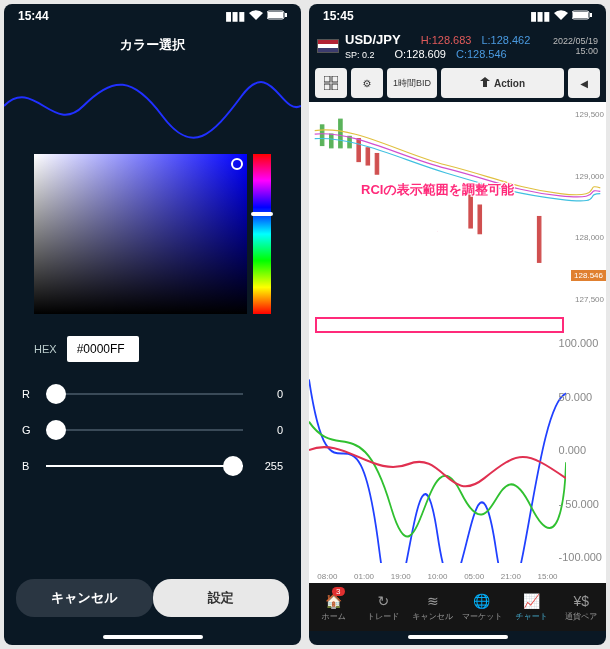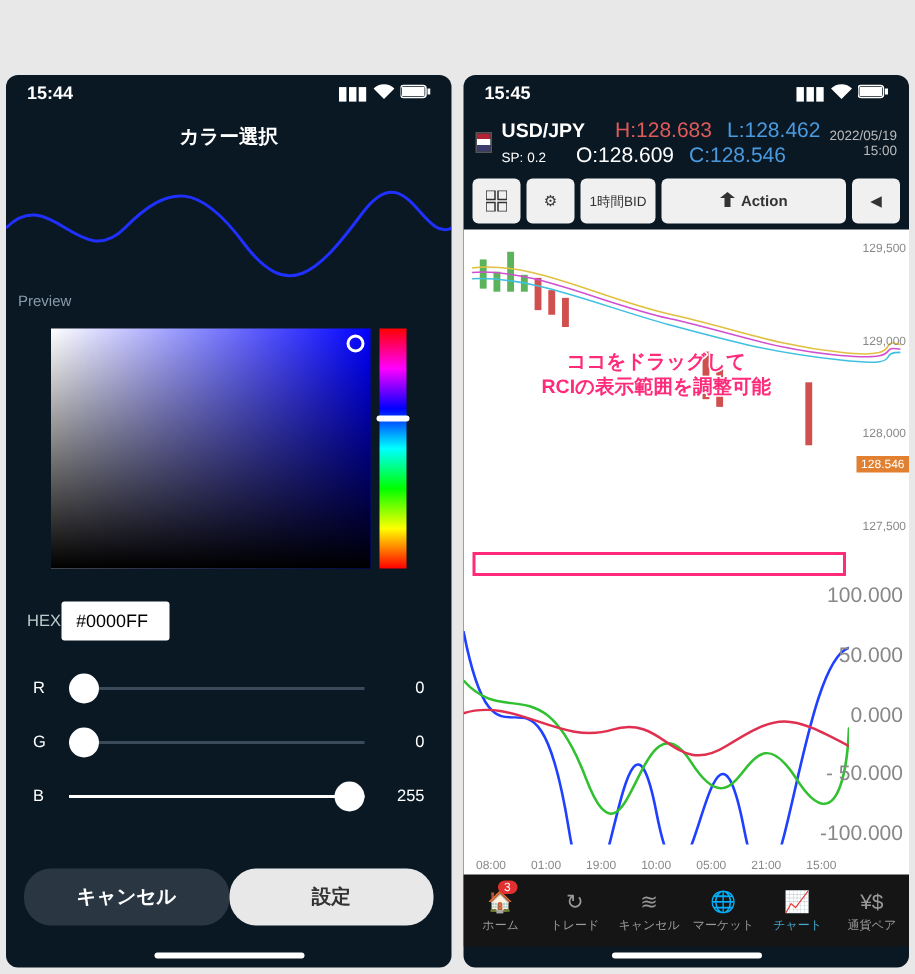--- a/index.html
+++ b/index.html
@@ -1,28 +1,28 @@
 <!DOCTYPE html>
 <html><head>
 <meta charset="utf-8">
 <style>
   *{margin:0;padding:0;box-sizing:border-box;font-family:-apple-system,"Hiragino Sans",sans-serif;}
   body{background:#e8e8e8;display:flex;gap:8px;padding:4px;width:610px;height:649px;}
-  .phone{flex:1;background:#0a1824;color:#fff;border-radius:8px;overflow:hidden;position:relative;display:flex;flex-direction:column;margin-top:46px;}
+  .phone{flex:1;background:#0a1824;color:#fff;border-radius:8px;overflow:hidden;position:relative;display:flex;flex-direction:column;}
   .statusbar{display:flex;justify-content:space-between;align-items:center;padding:4px 14px;font-size:12px;font-weight:600;height:24px;}
   .sb-right{display:flex;gap:4px;align-items:center;}
   .titlebar{text-align:center;font-size:13px;font-weight:600;padding:8px 0 12px;}
   .preview-wave{height:80px;position:relative;}
   .preview-label{font-size:10px;color:#8a9aa8;padding:4px 8px;}
   .picker-area{display:flex;gap:6px;padding:8px 30px;}
   .sv-box{flex:1;height:160px;position:relative;background:linear-gradient(to top,#000,transparent),linear-gradient(to right,#fff,#0000ff);}
   .sv-cursor{position:absolute;top:4px;right:4px;width:12px;height:12px;border:2px solid #fff;border-radius:50%;}
   .hue-strip{width:18px;height:160px;background:linear-gradient(to bottom,#f00,#f0f,#00f,#0ff,#0f0,#ff0,#f00);position:relative;}
   .hue-thumb{position:absolute;left:-2px;right:-2px;top:58px;height:4px;border:2px solid #fff;border-radius:2px;}
-  .hex-row{display:flex;align-items:center;padding:14px 14px;}
+  .hex-row{display:flex;align-items:center;gap:10px;padding:14px 30px;}
   .hex-row label{font-size:11px;color:#bcc;}
   .hex-input{background:#fff;color:#000;font-size:12px;padding:6px 10px;width:72px;border:none;border-radius:2px;}
   .slider-row{display:flex;align-items:center;gap:12px;padding:8px 18px;}
   .slider-row label{font-size:11px;width:12px;}
   .slider{flex:1;height:20px;position:relative;}
   .track{position:absolute;top:9px;left:0;right:0;height:2px;background:#3a4a58;}
   .track-fill{position:absolute;top:9px;left:0;height:2px;background:#fff;}
   .thumb{position:absolute;top:0;width:20px;height:20px;border-radius:50%;background:#fff;}
   .slider-val{font-size:11px;width:28px;text-align:right;}
   .btn-row{display:flex;padding:14px 12px;margin-top:auto;}
@@ -30,40 +30,40 @@
   .btn-cancel{background:#2a3642;color:#fff;}
   .btn-set{background:#e8e8e8;color:#333;}
   .home-ind{width:100px;height:4px;background:#fff;border-radius:2px;margin:4px auto 6px;}
 
   
   .pair-header{display:flex;align-items:center;padding:4px 8px;gap:6px;font-size:10px;}
   .flag{width:22px;height:14px;background:linear-gradient(#b22234 0 33%,#fff 33% 66%,#3c3b6e 66%);border:1px solid #555;}
   .pair-info{flex:1;display:flex;flex-direction:column;gap:1px;}
   .pair-row1{display:flex;gap:20px;align-items:baseline;}
   .pair-name{font-size:13px;font-weight:700;}
-  .quote-grid{display:flex;gap:10px;font-size:14px;}
+  .quote-grid{display:flex;gap:10px;font-size:11px;}
   .q-h{color:#e05a5a;}
   .q-l{color:#4a9ae0;}
   .q-c{color:#4a9ae0;}
   .date-col{font-size:9px;text-align:right;color:#bbb;}
   .toolbar{display:flex;gap:4px;padding:4px 6px;}
   .tbtn{flex:0 0 auto;background:#f0f0f0;color:#333;border-radius:4px;display:flex;align-items:center;justify-content:center;font-size:10px;padding:4px 6px;min-width:32px;height:30px;}
   .tbtn.tf{line-height:1;min-width:44px;font-size:9px;}
   .tbtn.action{flex:1;font-weight:600;}
   .ema-labels{font-size:8px;padding:2px 6px;display:flex;gap:6px;}
   .ema5{color:#e0c040;}.ema13{color:#d050d0;}.ema25{color:#40c0e0;}
   .chart-main{flex:1;position:relative;background:#ffffff;}
   .y-labels{position:absolute;right:2px;top:0;bottom:0;display:flex;flex-direction:column;justify-content:space-between;font-size:8px;color:#888;padding:8px 0;}
   .last-badge{position:absolute;right:0;top:35%;background:#e08030;color:#fff;font-size:8px;padding:1px 3px;}
   .annot{position:absolute;top:80px;left:10px;right:50px;text-align:center;pointer-events:none;}
   .annot-txt{color:#ff2a7a;font-weight:700;font-size:13px;-webkit-text-stroke:2px #fff;paint-order:stroke;line-height:1.3;}
   .arrow-down{color:#ff2a7a;font-size:32px;text-align:center;margin-top:4px;-webkit-text-stroke:2px #fff;}
   .drag-bar{position:absolute;top:215px;left:6px;right:42px;height:16px;border:2px solid #ff2a7a;}
   .rci-pane{position:absolute;top:235px;left:0;right:40px;bottom:20px;}
-  .rci-y{position:absolute;right:-36px;top:0;bottom:0;display:flex;flex-direction:column;justify-content:space-between;font-size:14px;color:#888;text-align:right;}
+  .rci-y{position:absolute;right:-36px;top:0;bottom:0;display:flex;flex-direction:column;justify-content:space-between;font-size:11px;color:#888;}
   .x-labels{position:absolute;bottom:2px;left:0;right:40px;display:flex;justify-content:space-around;font-size:8px;color:#888;}
   .tabbar{display:flex;background:#151515;height:48px;}
   .tab{flex:1;display:flex;flex-direction:column;align-items:center;justify-content:center;font-size:8px;color:#999;gap:2px;position:relative;}
   .tab.active{color:#4ac;}
   .badge{position:absolute;top:4px;right:14px;background:#e03030;color:#fff;border-radius:8px;font-size:8px;padding:0 4px;}
   .tab-ic{font-size:14px;}
 </style>
 </head>
 <body>
 
@@ -85,21 +85,20 @@
           </svg>
       </span>
     </span>
   </div>
   <div class="titlebar">カラー選択</div>
   <div class="preview-wave">
     <svg width="100%" height="80" viewBox="0 0 300 80" preserveAspectRatio="none">
       <path d="M0,40 C30,10 50,70 80,40 S130,10 160,50 S210,70 240,30 S280,50 300,40" stroke="#2030ff" stroke-width="2" fill="none"></path>
     </svg>
   </div>
-  <div class="preview-label">Preview</div>
   <div class="picker-area">
     <div class="sv-box">
       <div class="sv-cursor"></div>
     </div>
     <div class="hue-strip">
       <div class="hue-thumb"></div>
     </div>
   </div>
   <div class="hex-row">
     <label>HEX</label>
@@ -230,21 +229,20 @@
     </svg>
     <div class="y-labels" style="height:210px">
       <span>129,500</span>
       <span>129,000</span>
       <span>128,000</span>
       <span>127,500</span>
     </div>
     <div class="last-badge">128.546</div>
 
     <div class="annot">
-      <div class="annot-txt">ココをドラッグして</div>
       <div class="annot-txt">RCIの表示範囲を調整可能</div>
       <div class="arrow-down">↓</div>
     </div>
     <div class="drag-bar"></div>
 
     <div class="rci-pane">
       <svg width="100%" height="100%" viewBox="0 0 220 160" preserveAspectRatio="none">
         <path d="M0,30 C20,140 40,20 60,150 S90,30 110,140 S140,40 160,150 S190,50 220,40" stroke="#2040ff" fill="none" stroke-width="1.5"></path>
         <path d="M0,60 C25,90 45,50 70,120 S100,60 130,110 S160,70 190,120 220,80 220,90" stroke="#30c030" fill="none" stroke-width="1.5"></path>
         <path d="M0,80 C30,70 55,100 85,90 S120,120 150,100 S185,80 220,100" stroke="#e03050" fill="none" stroke-width="1.5"></path>

